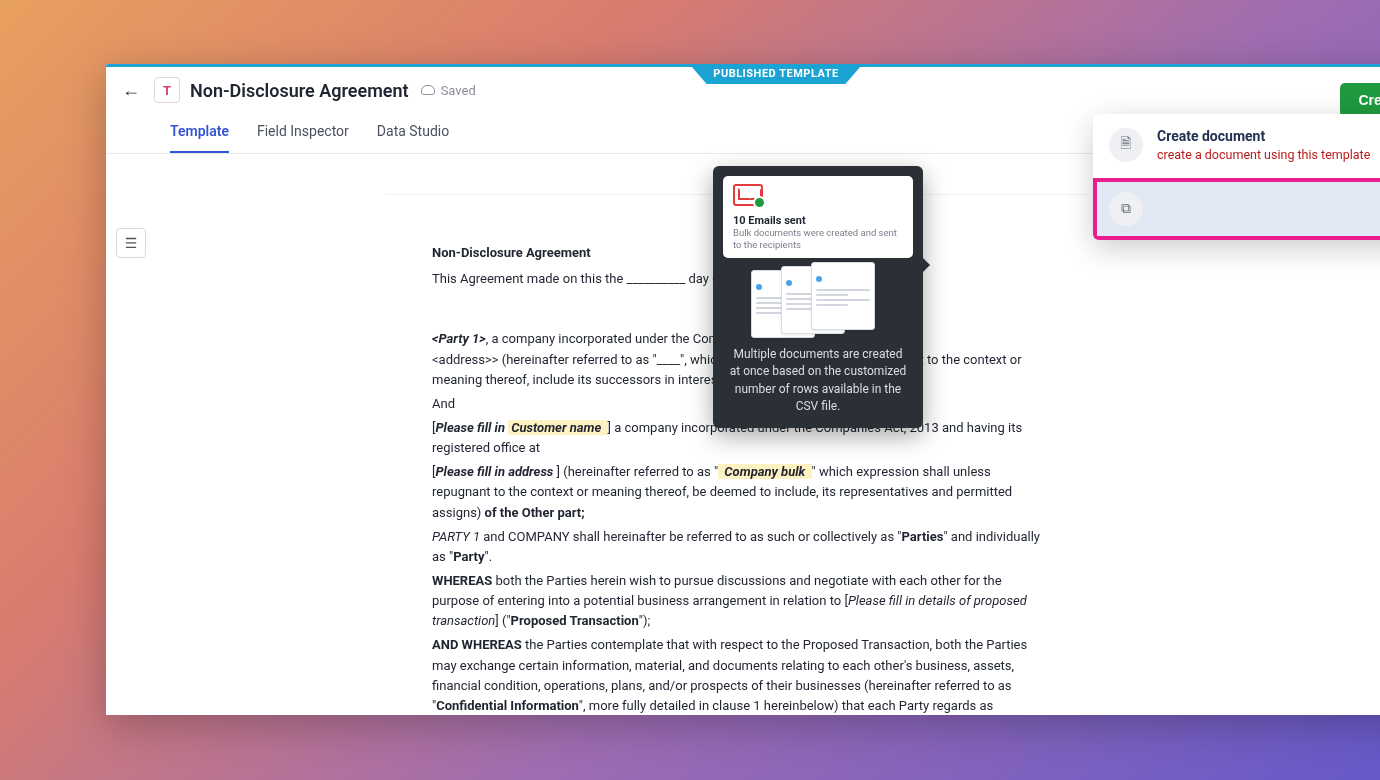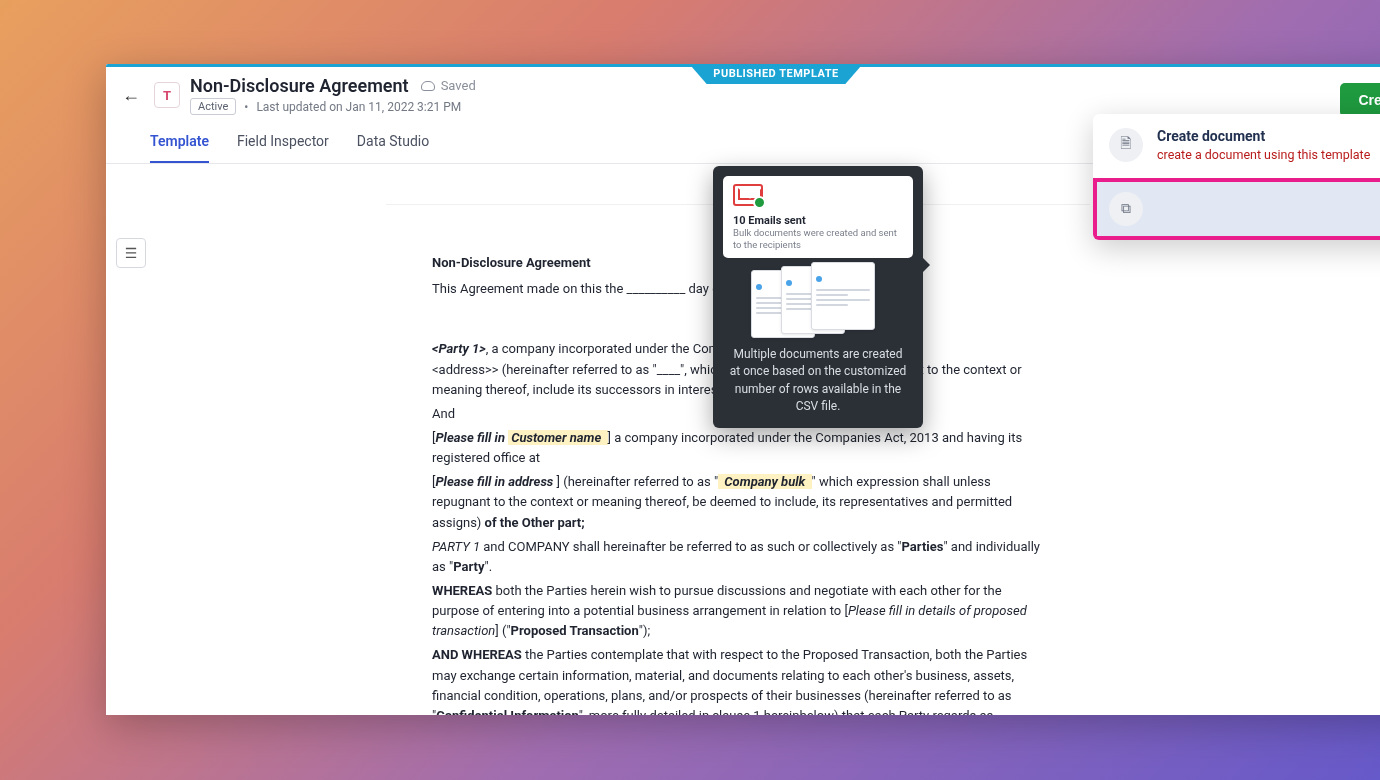--- a/index.html
+++ b/index.html
@@ -40,21 +40,21 @@
 }
 .create-btn {
   position: absolute; right: 10px; top: 16px;
   background: #1f9a3f; color: #fff; border: none; border-radius: 5px;
   padding: 9px 14px 9px 18px; font-size: 14px; font-weight: 600;
   display: flex; align-items: center; gap: 10px; cursor: pointer;
 }
 .chev-up { width: 10px; height: 10px; border-left: 2px solid #fff; border-top: 2px solid #fff; transform: rotate(45deg); margin-top: 4px; }
 .tabs { display: flex; gap: 28px; padding: 14px 44px 0; border-bottom: 1px solid #e6e8ec; margin-top: 4px; }
 .tab { font-size: 14px; color: #4b5161; padding-bottom: 12px; cursor: pointer; }
-.tab.active { color: #3454d1; font-weight: 600; border-bottom: 2px solid #3454d1; }
+.tab.active { color: #3454d1; font-weight: 600; border-bottom: 2px solid #3454d1; margin-left: 20px; }
 .workspace { position: relative; background: #fff; height: calc(100% - 82px); }
 .side-tool {
   position: absolute; left: 10px; top: 74px; width: 30px; height: 30px;
   border: 1px solid #d5d8df; border-radius: 4px; display: flex; align-items: center; justify-content: center;
   color: #555; cursor: pointer; font-size: 14px;
 }
 .doc {
   position: absolute; left: 280px; top: 40px; width: 704px; background: #fff;
   padding: 48px 46px 40px; font-size: 13px; line-height: 1.55; color: #1f2430;
   border-top: 1px solid #f0f0f0;
@@ -118,25 +118,20 @@
     <div class="back-btn">←</div>
     <div class="t-badge">T</div>
     <div class="title-block">
       <div class="title-row">
         <div class="page-title">Non-Disclosure Agreement</div>
         <div class="saved">
           <span class="cloud-icon"></span>
           <span>Saved</span>
         </div>
       </div>
-      <div class="meta-row">
-        <span class="status-badge">Active</span>
-        <span>•</span>
-        <span>Last updated on Jan 11, 2022 3:21 PM</span>
-      </div>
     </div>
     <button class="create-btn">
       <span>Create</span>
       <span class="chev-up"></span>
     </button>
   </div>
 
   <div class="tabs">
     <div class="tab active">Template</div>
     <div class="tab">Field Inspector</div>

